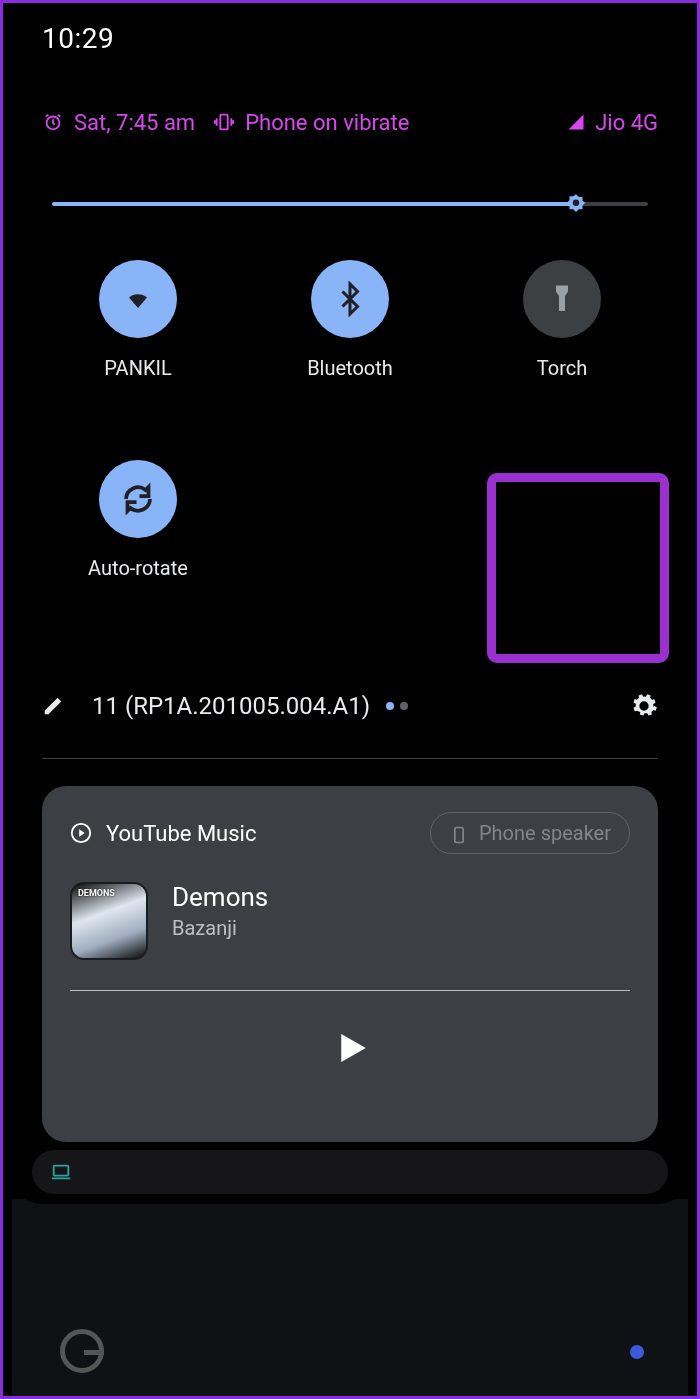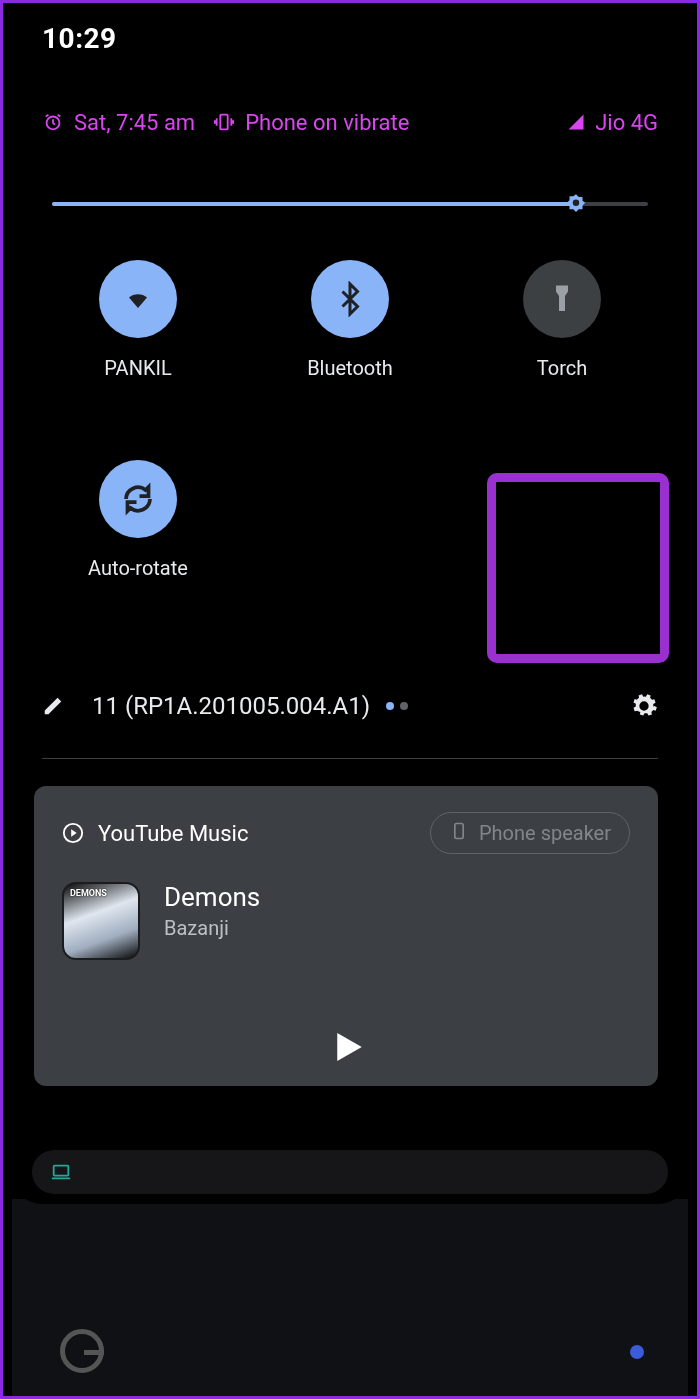--- a/index.html
+++ b/index.html
@@ -23,21 +23,21 @@
     left: 12px; right: 12px; top: 0; bottom: 195px;
     background: #000;
     border-bottom-left-radius: 30px;
     border-bottom-right-radius: 30px;
     overflow: hidden;
   }
   .clock {
     position: absolute;
     top: 22px; left: 30px;
     font-size: 28px;
-    font-weight: 700;
+    font-weight: 400;
     letter-spacing: 0.5px;
   }
   .header {
     position: absolute;
     top: 100px; left: 0; right: 0;
     height: 44px;
     display: flex;
     align-items: center;
     padding: 0 30px;
     font-size: 22px;
@@ -129,38 +129,38 @@
   .footer .spacer { flex: 1; }
   .gear-icon { width: 28px; height: 28px; }
   .divider {
     position: absolute;
     top: 758px; left: 30px; right: 30px;
     height: 1px;
     background: #3c4043;
   }
   .media {
     position: absolute;
-    top: 786px; left: 22px; right: 30px;
-    height: 300px;
+    top: 786px; left: 30px; right: 30px;
+    height: 356px;
     background: #3c3f43;
-    border-radius: 12px;
+    border-radius: 24px;
     padding: 26px 28px 20px;
     display: flex;
     flex-direction: column;
   }
   .media-head {
     display: flex;
     align-items: center;
     gap: 14px;
     font-size: 22px;
   }
   .media-head .spacer { flex: 1; }
   .output-chip {
     display: flex;
-    align-items: flex-start;
+    align-items: flex-end;
     gap: 10px;
     border: 1px solid #5f6368;
     border-radius: 22px;
     padding: 8px 18px;
     color: #80868b;
     font-size: 20px;
   }
   .output-chip svg { width: 20px; height: 20px; }
   .media-body {
     display: flex;

